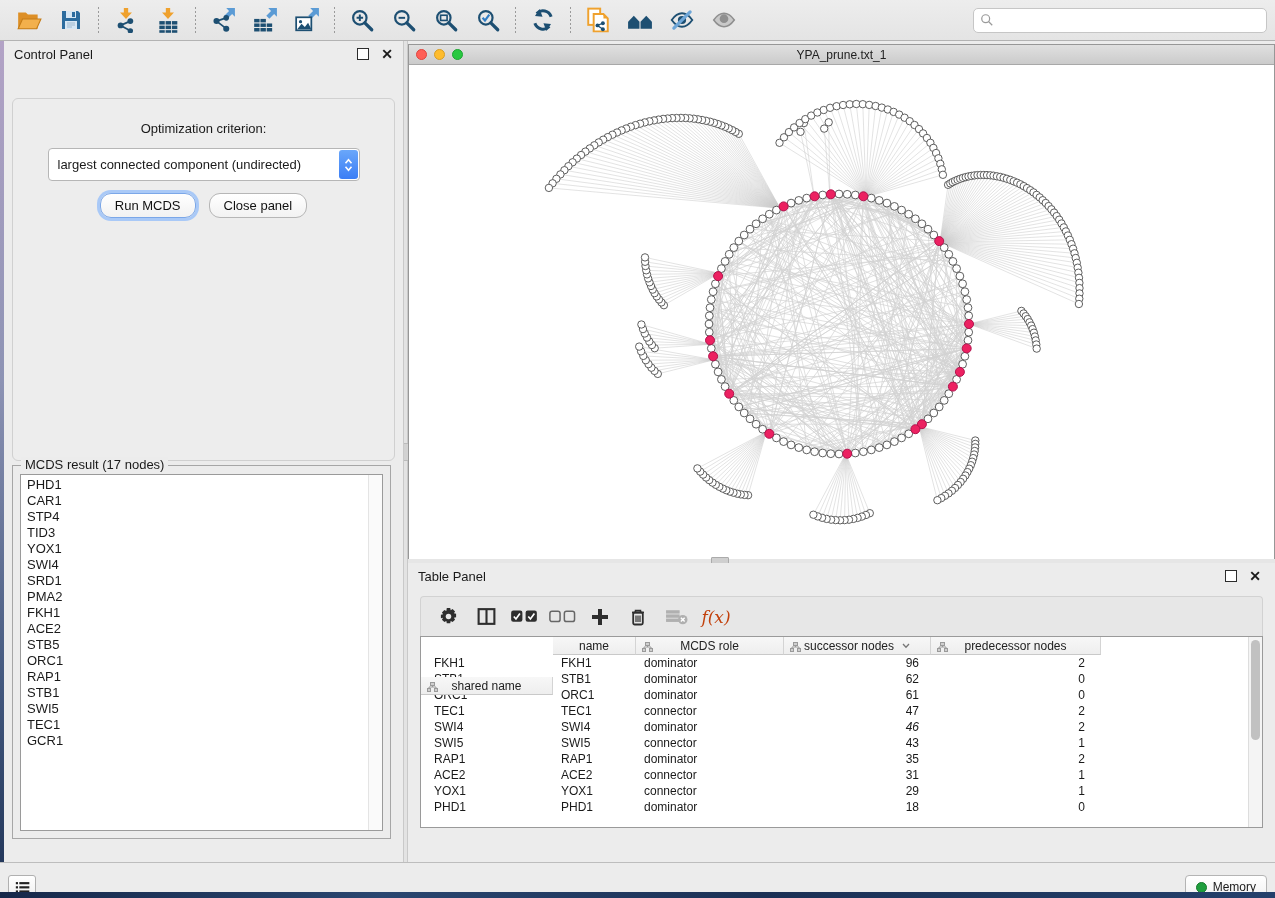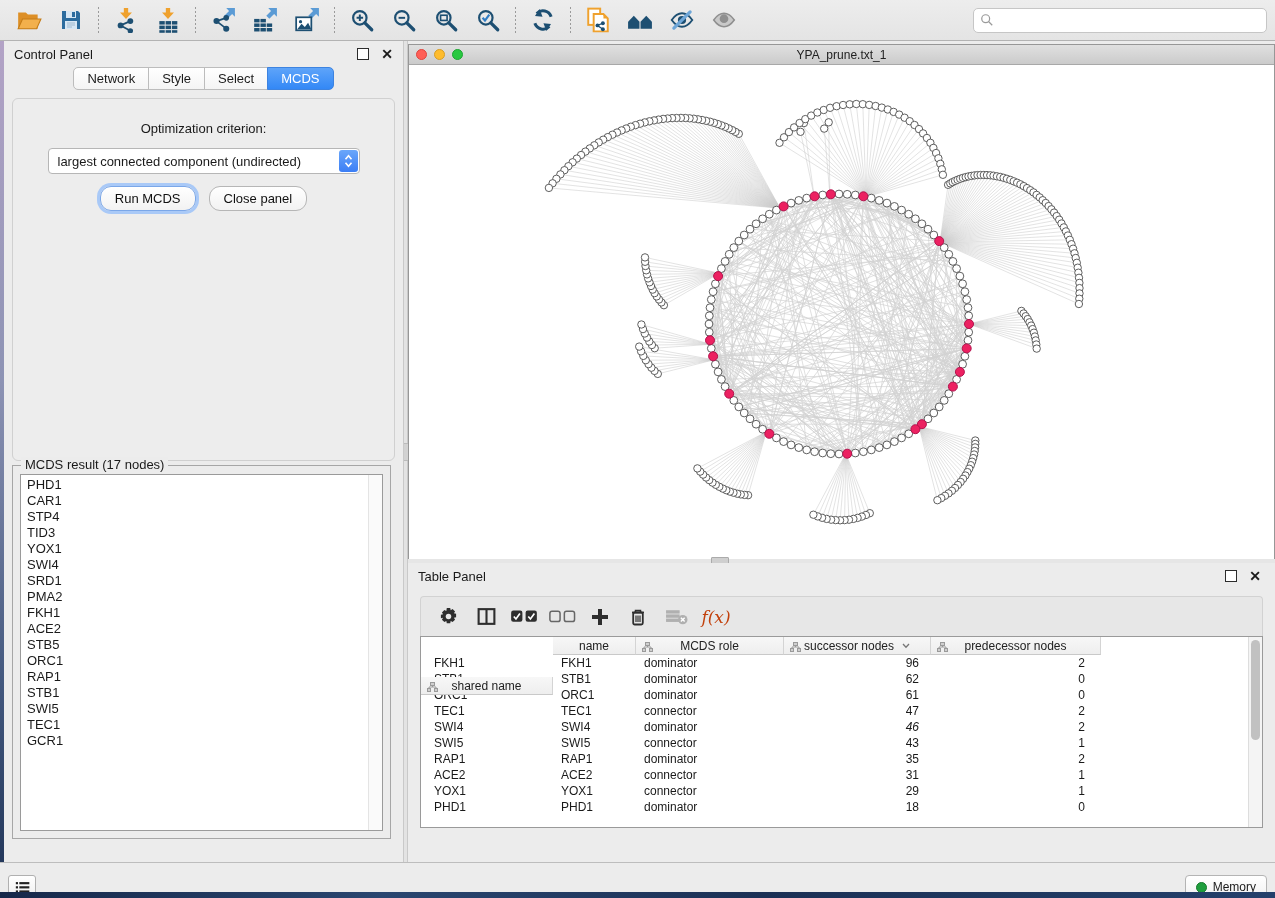--- a/index.html
+++ b/index.html
@@ -32,21 +32,21 @@
   .close-btn{font-size:14px;font-weight:bold;color:#1a1a1a;line-height:10px;}
   .seg-wrap{display:flex;justify-content:center;}
   .seg-tab{font-size:13px;padding:3px 13px;background:linear-gradient(#fff,#f4f4f4);
     border:1px solid #bcbcbc;margin-left:-1px;color:#1c1c1c;}
   .seg-tab:first-child{border-radius:5px 0 0 5px;margin-left:0;}
   .seg-tab:last-child{border-radius:0 5px 5px 0;}
   .seg-sel{background:linear-gradient(#5ea4f9,#3388f6);color:#fff;border-color:#3d83e0;}
   #tab-content{left:8px;top:57px;width:381px;height:361px;background:#ededed;
     border:1px solid #d0d0d0;border-radius:6px;}
   #opt-label{text-align:center;margin-top:22px;font-size:13px;}
-  #criterion-select{margin:12px auto 0;width:312px;height:26px;background:#fff;border:1px solid #b6b6b6;
+  #criterion-select{margin:12px auto 0;width:312px;height:33px;background:#fff;border:1px solid #b6b6b6;
     border-radius:4px;display:flex;align-items:center;position:relative;box-sizing:border-box;}
   #criterion-value{font-size:13px;padding-left:9px;white-space:nowrap;}
   #criterion-stepper{position:absolute;right:1px;top:1px;bottom:1px;width:19px;border-radius:3px;
     background:linear-gradient(#6aa7fa,#3b7ef5);display:flex;align-items:center;justify-content:center;}
   #btn-row{display:flex;justify-content:center;gap:13px;margin-top:12px;}
   .push-btn{height:23px;padding:0 14px;font-size:13px;background:linear-gradient(#fff,#f2f2f2);
     border:1px solid #b6b6b6;border-radius:11px;display:flex;align-items:center;color:#111;}
   .focus-ring{box-shadow:0 0 0 3px #a9c9f7;border-color:#7ba7e8;}
   #mcds-fieldset{left:8px;top:424px;width:377px;height:372px;border:1px solid #a6a6a6;}
   #mcds-legend{position:absolute;top:-9px;left:8px;background:#ececec;padding:0 4px;font-size:13px;}
@@ -262,26 +262,20 @@
 <div id="left-strip" class="abs"></div>
 
 <div id="control-panel" class="abs">
   <div class="panel-head">
     <span class="panel-title">Control Panel</span>
     <span class="winbtns">
       <span class="float-btn"></span>
       <span class="close-btn">✕</span>
     </span>
   </div>
-  <div class="seg-wrap">
-      <div class="seg-tab">Network</div>
-      <div class="seg-tab">Style</div>
-      <div class="seg-tab">Select</div>
-      <div class="seg-tab seg-sel">MCDS</div>
-    </div>
   <div id="tab-content" class="abs">
     <div id="opt-label">Optimization criterion:</div>
     <div id="criterion-select">
       <span id="criterion-value">largest connected component (undirected)</span>
       <span id="criterion-stepper">
         <svg width="9" height="14" viewBox="0 0 9 14">
             <path d="M1.5 5.2l3-3.4 3 3.4" stroke="#fff" stroke-width="1.6" fill="none"></path>
             <path d="M1.5 8.8l3 3.4 3-3.4" stroke="#fff" stroke-width="1.6" fill="none"></path>
           </svg>
       </span>

